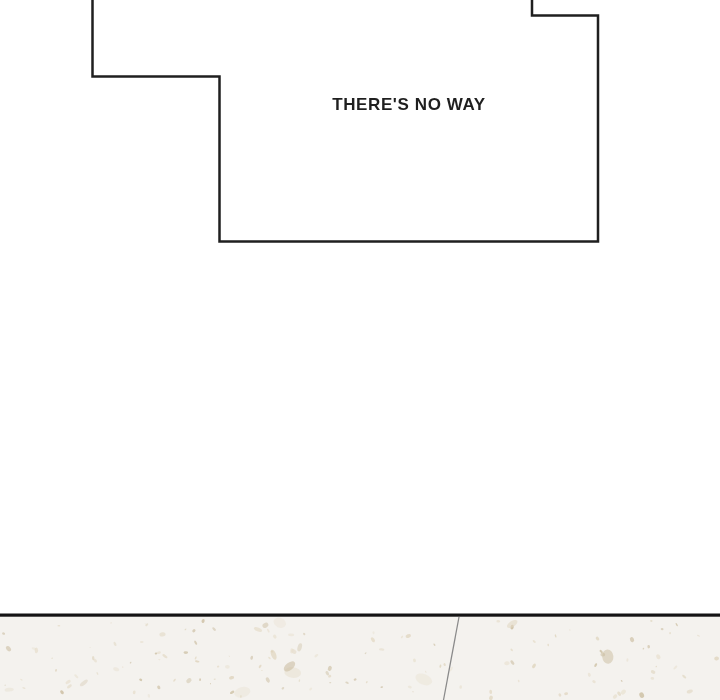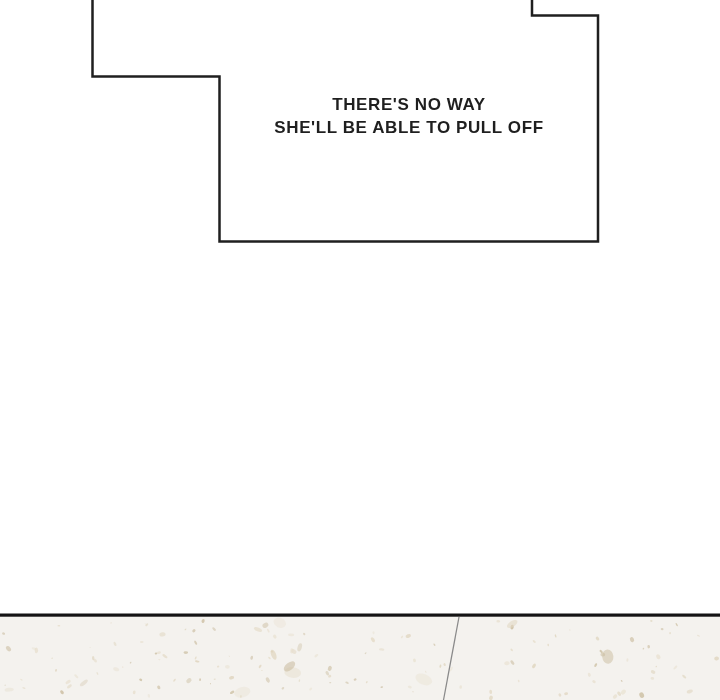--- a/index.html
+++ b/index.html
@@ -206,16 +206,15 @@
           <ellipse cx="366.8" cy="682.2" rx="1.2" ry="0.8" fill="#ddd2b9" opacity="0.63" transform="rotate(121 366.8 682.2)"></ellipse>
           <ellipse cx="289.5" cy="666.4" rx="6.7" ry="3.7" fill="#cabc9e" opacity="0.56" transform="rotate(141 289.5 666.4)"></ellipse>
         </g>
       <line x1="459" y1="617" x2="443.5" y2="700" stroke="var(--floor-seam)" stroke-width="1.3"></line>
       <rect x="0" y="613.5" width="720" height="3.2" fill="var(--floor-line)"></rect>
     </g>
   </svg>
 
   <div class="bubble-text">
     <span>THERE'S NO WAY</span>
-    <span>SHE'LL BE ABLE TO PULL OFF</span>
   </div>
 
 </div>
 
 </body></html>

